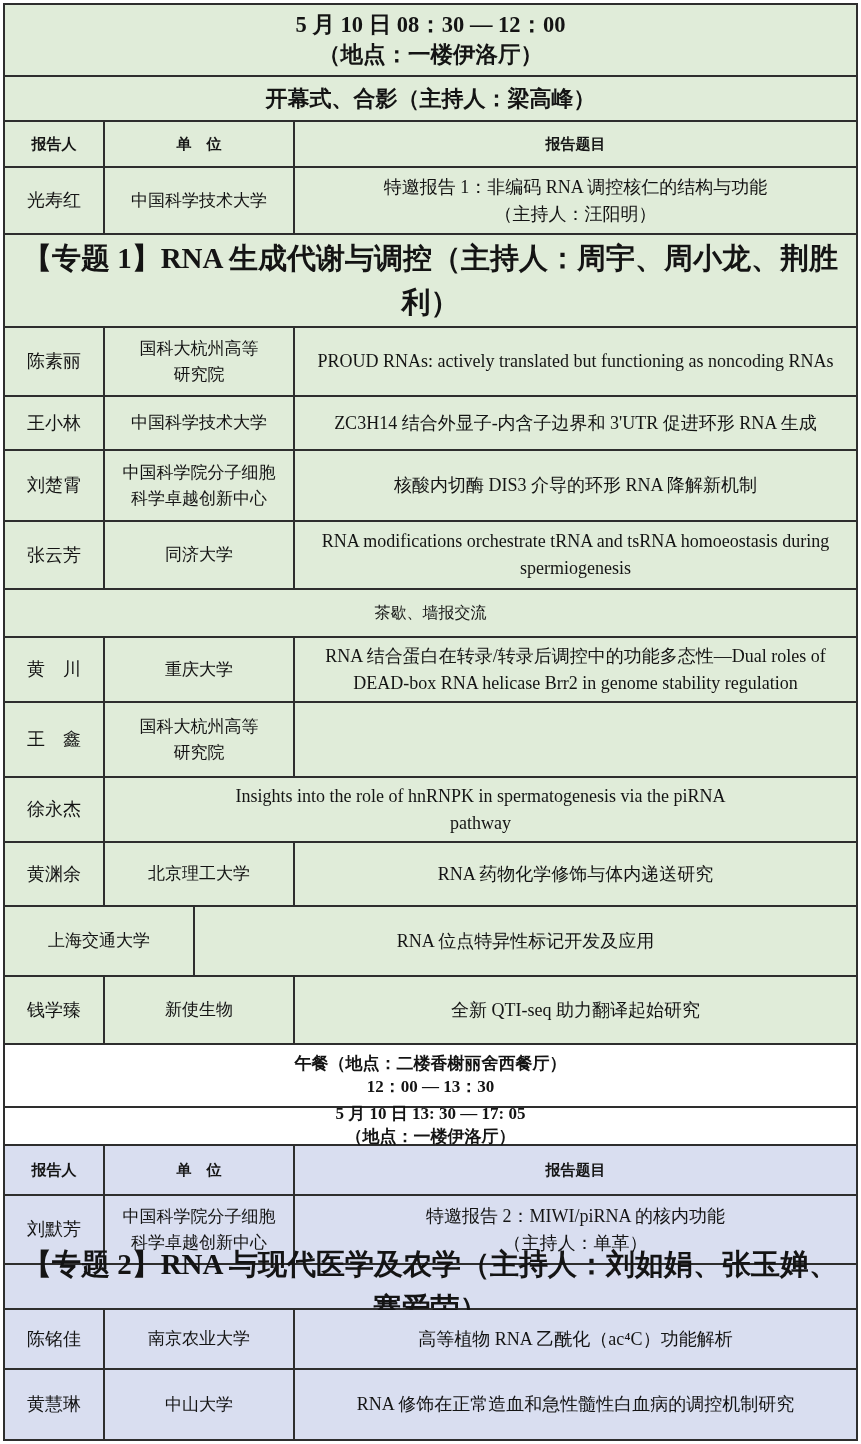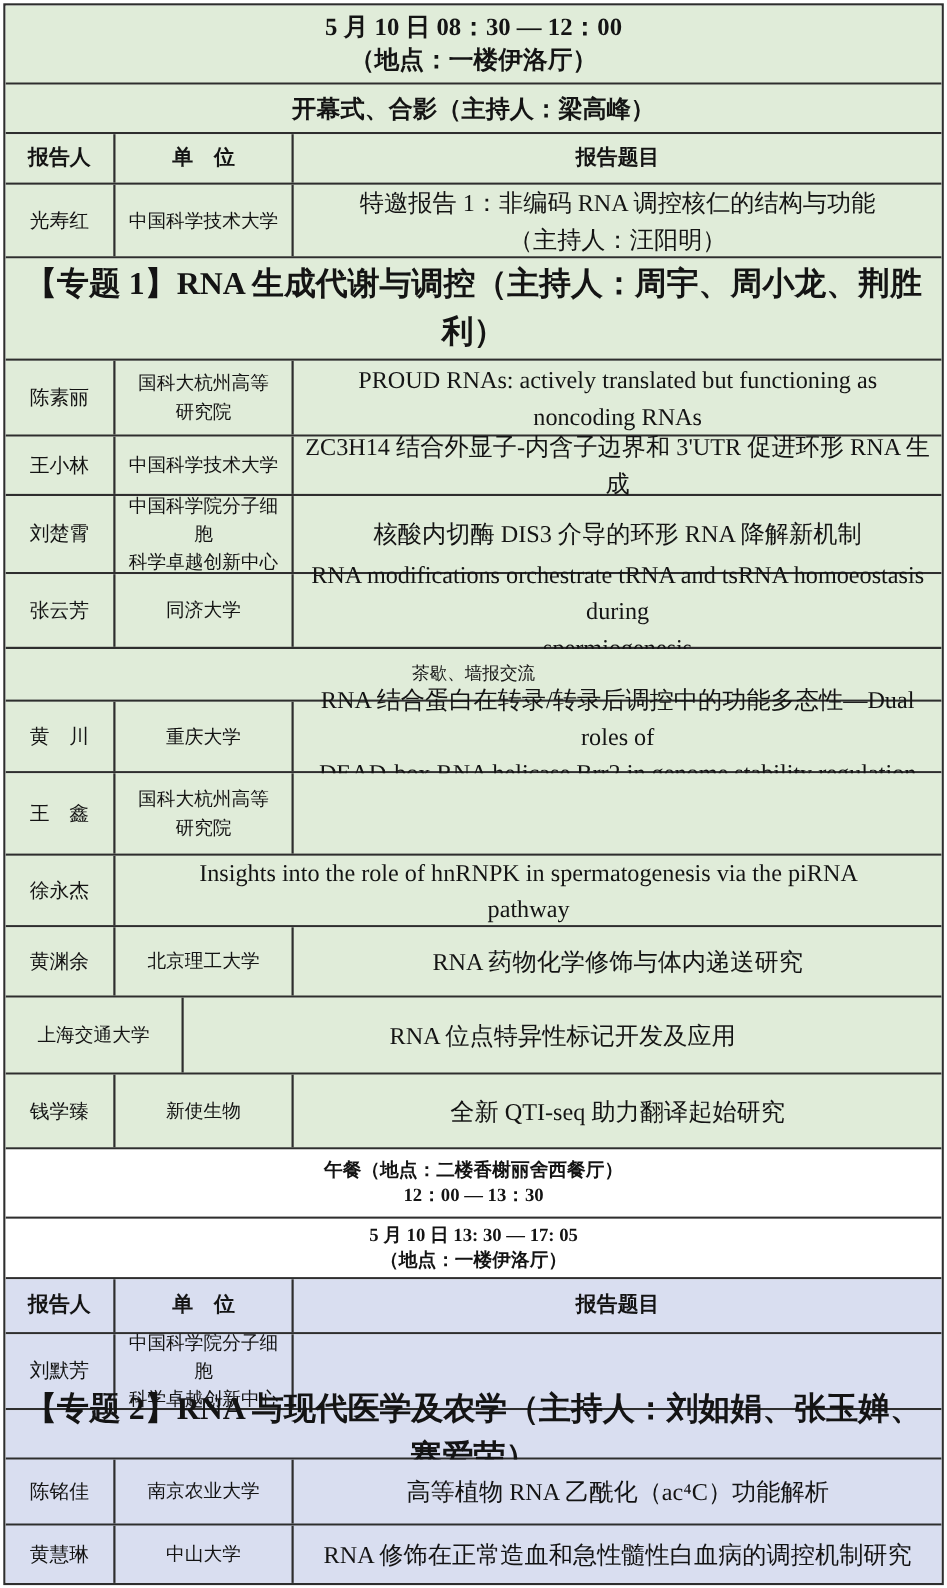--- a/index.html
+++ b/index.html
@@ -43,23 +43,23 @@
   .cell {
     display: flex;
     align-items: center;
     justify-content: center;
     text-align: center;
     padding: 3px 10px;
     white-space: pre-line;
     line-height: 1.5;
   }
   .c1 { width: 100px; flex: none; border-right: 2px solid var(--border); font-size: 18px; }
-  .c2 { width: 162px; flex: none; border-right: 2px solid var(--border); font-size: 17px; }
-  .c3 { flex: 1; font-size: 22px; }
-  .hdr .cell { font-weight: bold; font-size: 19px; }
+  .c2 { width: 190px; flex: none; border-right: 2px solid var(--border); font-size: 17px; }
+  .c3 { flex: 1; font-size: 18px; }
+  .hdr .cell { font-weight: bold; font-size: 15px; }
   .banner {
     justify-content: flex-start;
     align-items: center;
     text-align: center;
   }
   .banner .cell { width: 100%; border: none; }
   .b-date  { font-weight: bold; font-size: 22.5px; line-height: 1.35; }
   .b-sess  { font-weight: bold; font-size: 22px; }
   .b-topic { font-weight: bold; font-size: 29px; }
   .b-tea   { font-weight: normal; font-size: 16px; }
@@ -162,35 +162,37 @@
       <div class="cell c1">钱学臻</div>
       <div class="cell c2">新使生物</div>
       <div class="cell c3">全新 QTI-seq 助力翻译起始研究</div>
     </div>
 
     <div class="row banner white" style="height:63px">
       <div class="cell b-meal">午餐（地点：二楼香榭丽舍西餐厅）
 12：00 — 13：30</div>
     </div>
 
-    <div class="row banner white" style="height:55px">
+    <div class="row banner white" style="height:38px">
       <div class="cell b-meal">5 月 10 日 13: 30 — 17: 05
 （地点：一楼伊洛厅）</div>
     </div>
 
     <div class="row hdr lav" style="height:50px">
       <div class="cell c1">报告人</div>
       <div class="cell c2">单　位</div>
       <div class="cell c3">报告题目</div>
     </div>
 
     <div class="row lav" style="height:69px">
       <div class="cell c1">刘默芳</div>
       <div class="cell c2">中国科学院分子细胞
 科学卓越创新中心</div>
+      <div class="cell c3">特邀报告 2：MIWI/piRNA 的核内功能
+（主持人：单革）</div>
     </div>
 
     <div class="row banner lav" style="height:45px">
       <div class="cell b-topic">【专题 2】RNA 与现代医学及农学（主持人：刘如娟、张玉婵、骞爱荣）</div>
     </div>
 
     <div class="row lav" style="height:60px">
       <div class="cell c1">陈铭佳</div>
       <div class="cell c2">南京农业大学</div>
       <div class="cell c3">高等植物 RNA 乙酰化（ac⁴C）功能解析</div>

